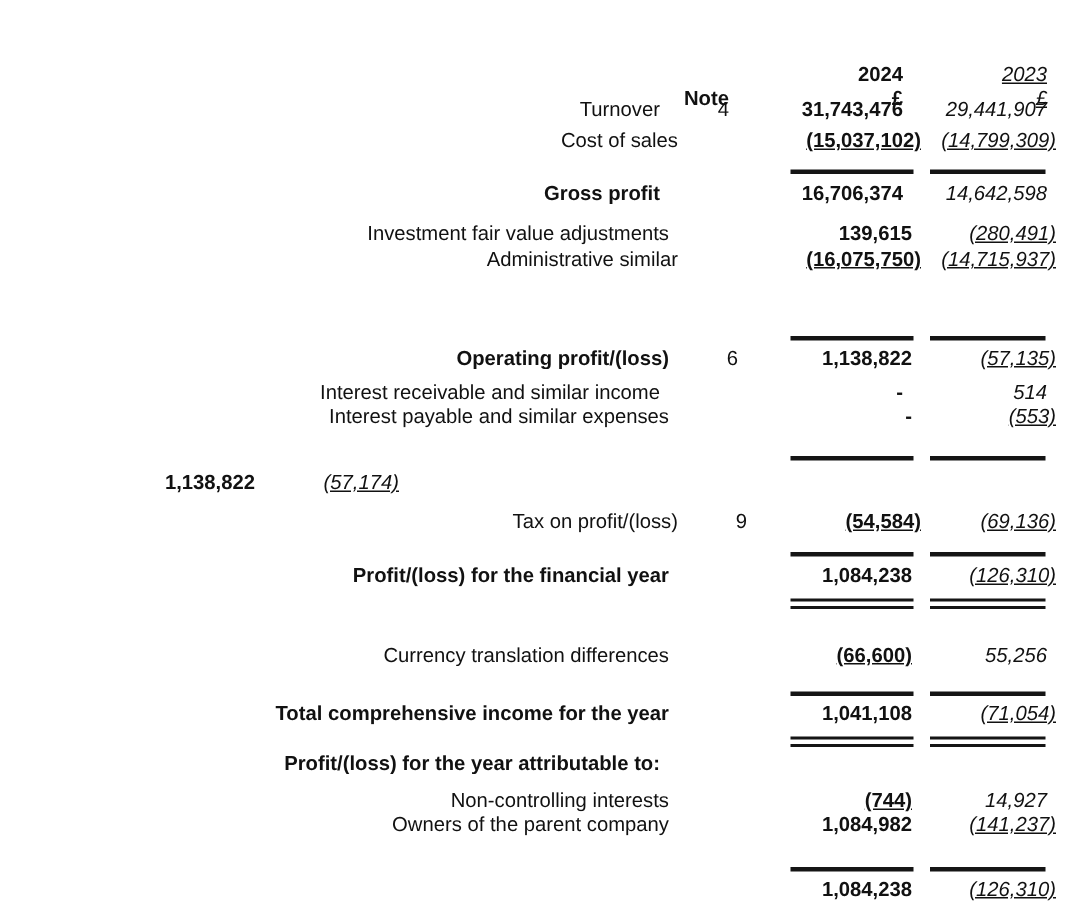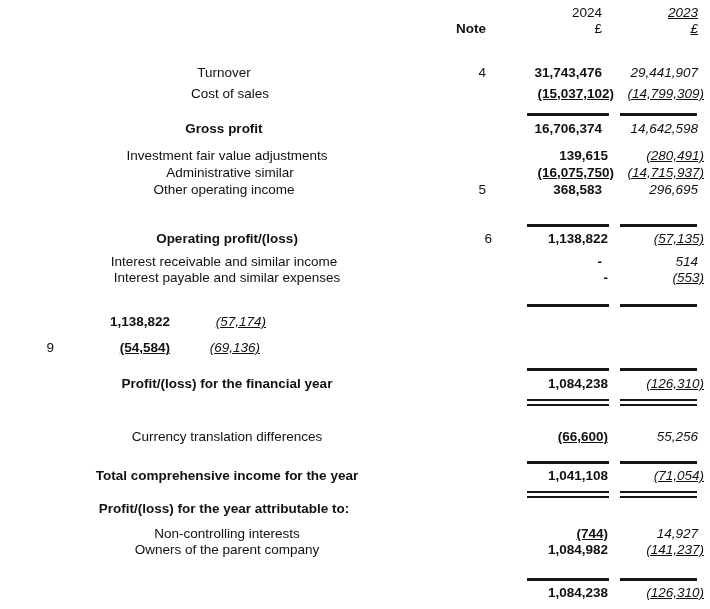--- a/index.html
+++ b/index.html
@@ -14,28 +14,28 @@
   }
   .row {
     position:absolute;
     left:8px;
     width:696px;
     display:flex;
     align-items:baseline;
     line-height:14px;
     white-space:nowrap;
   }
-  .lbl   { flex:1 1 auto; text-align:center; overflow:hidden; }
+  .lbl   { flex:1 1 auto; text-align:right; overflow:hidden; }
   .note  { flex:0 0 46px;  text-align:right; padding-right:4px; }
   .c24   { flex:0 0 112px; text-align:right; font-weight:bold; }
   .c23   { flex:0 0 90px;  text-align:right; font-style:italic; }
   .num   { padding-right:6px; }
   .num.paren { padding-right:0;text-decoration:underline; }
   .bold  { font-weight:bold; }
-  .hdr24 { font-weight:normal; font-style:normal; }
+  .hdr24 { font-weight:bold; font-style:normal;margin-top:37px; }
   .hdr23 { font-style:italic;text-decoration:underline; }
   
   .sline {
     position:absolute; height:2.5px; background:#151515;
   }
   .dline {
     position:absolute; height:7px;
     border-top:2.5px solid #151515;
     border-bottom:2px solid #151515;
     box-sizing:border-box;
@@ -93,26 +93,20 @@
     <span class="c23 num paren">(280,491)</span>
   </div>
 
   <div class="row" style="top:166px">
     <span class="lbl">Administrative similar</span>
     <span class="note"></span>
     <span class="c24 num paren">(16,075,750)</span>
     <span class="c23 num paren">(14,715,937)</span>
   </div>
 
-  <div class="row" style="top:183px">
-    <span class="lbl">Other operating income</span>
-    <span class="note">5</span>
-    <span class="c24 num">368,583</span>
-    <span class="c23 num">296,695</span>
-  </div>
 
   <div class="sline l24" style="top:224px"></div>
   <div class="sline l23" style="top:224px"></div>
 
   <div class="row" style="top:232px">
     <span class="lbl bold">Operating profit/(loss)</span>
     <span class="note">6</span>
     <span class="c24 num">1,138,822</span>
     <span class="c23 num paren">(57,135)</span>
   </div>
@@ -134,20 +128,21 @@
   <div class="sline l24" style="top:304px"></div>
   <div class="sline l23" style="top:304px"></div>
 
   <div class="row" style="top:315px">
     <span class="note"></span>
     <span class="c24 num">1,138,822</span>
     <span class="c23 num paren">(57,174)</span>
   </div>
 
   <div class="row" style="top:341px">
+    <span class="lbl">Tax on profit/(loss)</span>
     <span class="note">9</span>
     <span class="c24 num paren">(54,584)</span>
     <span class="c23 num paren">(69,136)</span>
   </div>
 
   <div class="sline l24" style="top:368px"></div>
   <div class="sline l23" style="top:368px"></div>
 
   <div class="row" style="top:377px">
     <span class="lbl bold">Profit/(loss) for the financial year</span>

